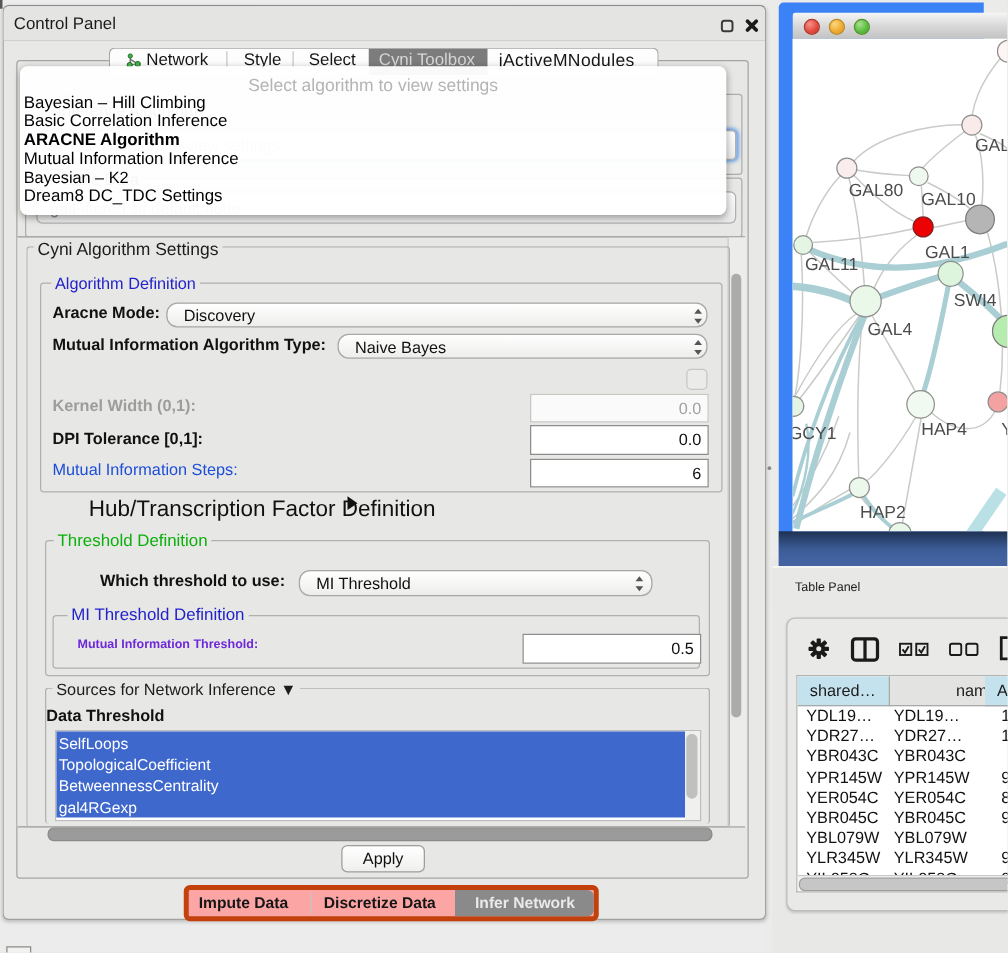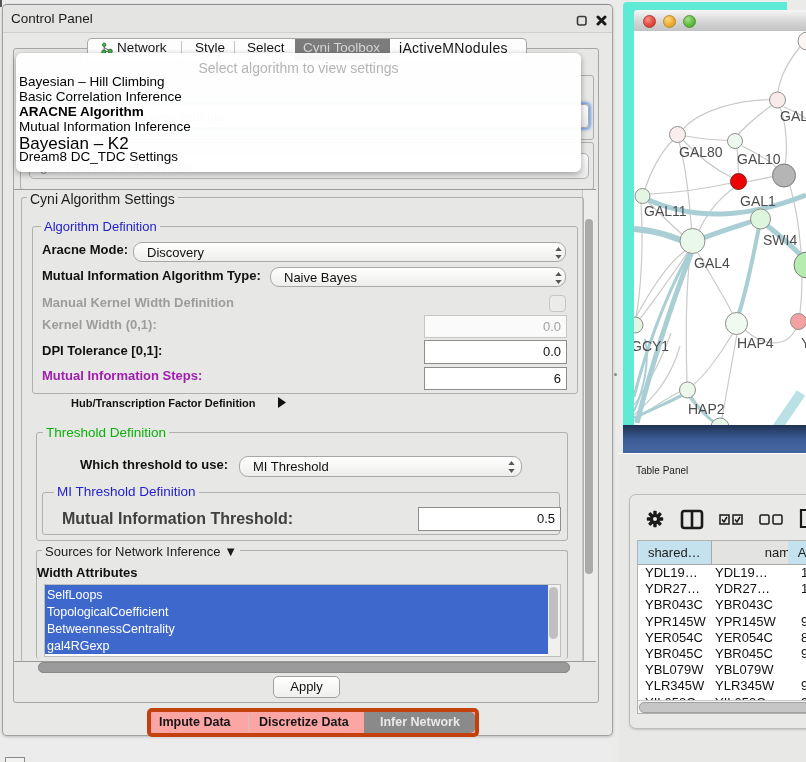--- a/index.html
+++ b/index.html
@@ -8,21 +8,21 @@
        -webkit-font-smoothing:antialiased;}
   .abs{position:absolute;}
   .lbl{position:absolute;white-space:nowrap;}
 </style>
 </head>
 <body>
 
 <div class="abs" style="left:611px;top:0;width:195px;height:762px;background:#ebebea;"></div>
 <div class="abs" style="left:618px;top:447px;width:188px;height:315px;background:#e8e8e7;"></div>
 
-<div class="abs" style="left:623px;top:2px;width:164px;height:451px;background:#5eead4;border-radius:4px 0 0 0;">
+<div class="abs" style="left:623px;top:2px;width:164px;height:451px;background:#3b82f6;border-radius:4px 0 0 0;">
   <div class="abs" style="left:0;top:423px;width:183px;height:28px;background:linear-gradient(#1f3152,#3a5b95 50%,#42639f 80%);"></div>
 
   <div class="abs" style="left:11px;top:8px;width:172px;height:21px;
        background:linear-gradient(#f6f6f6,#d6d6d6 55%,#c3c3c3);border-bottom:1px solid #8e8e8e;border-radius:3px 0 0 0;">
     <div class="abs" style="left:9px;top:4.5px;width:11px;height:11px;border-radius:50%;
          background:radial-gradient(circle at 35% 30%, #f5928a, #e2463a 60%, #c93a30);border:0.5px solid #ad3a32;"></div>
     <div class="abs" style="left:29px;top:4.5px;width:11px;height:11px;border-radius:50%;
          background:radial-gradient(circle at 35% 30%, #fbd87e, #f0a72e 60%, #dd9427);border:0.5px solid #b98a28;"></div>
     <div class="abs" style="left:48.5px;top:4.5px;width:11px;height:11px;border-radius:50%;
          background:radial-gradient(circle at 35% 30%, #a8e08e, #57bb3c 60%, #48a231);border:0.5px solid #53932f;"></div>
@@ -279,63 +279,62 @@
 
       <div class="lbl" style="left:20px;top:70px;font-size:13px;font-weight:bold;color:#111;">Mutual Information Algorithm Type:</div>
       <div class="abs" style="left:248px;top:69px;width:294px;height:18px;background:linear-gradient(#ffffff,#ededeb);border:1px solid #a8a8a6;border-radius:9px;">
         <div class="lbl" style="left:13px;top:2px;font-size:13px;color:#111;">Naive Bayes</div>
         <svg class="abs" style="left:283px;top:2.5px;" width="9" height="14" viewBox="0 0 9 14">
           <path d="M4.5,1 L7.6,5 L1.4,5 Z" fill="#555"></path>
             <path d="M4.5,13 L7.6,9 L1.4,9 Z" fill="#555"></path>
         </svg>
       </div>
 
-      <div class="lbl" style="left:20px;top:97px;font-size:13px;font-weight:bold;color:#9d9d9d;">Manual Kernel Width Definition</div>
       <div class="abs" style="left:527px;top:97px;width:15px;height:15px;background:#ebebe9;border:1px solid #c6c6c4;border-radius:4px;"></div>
 
       <div class="lbl" style="left:20px;top:119px;font-size:13px;font-weight:bold;color:#9d9d9d;">Kernel Width (0,1):</div>
       <div class="abs" style="left:402px;top:117px;width:136px;height:21px;background:#fafafa;border:1px solid #c6c6c4;
            font-size:13px;color:#a2a2a2;text-align:right;line-height:21px;padding-right:5px;">0.0</div>
 
       <div class="lbl" style="left:20px;top:145px;font-size:13px;font-weight:bold;color:#111;">DPI Tolerance [0,1]:</div>
       <div class="abs" style="left:402px;top:142px;width:136px;height:22px;background:#ffffff;border:1px solid #8d8d8b;
            font-size:13px;color:#111;text-align:right;line-height:22px;padding-right:5px;">0.0</div>
 
-      <div class="lbl" style="left:20px;top:170px;font-size:13px;font-weight:bold;color:#a21caf;">Mutual Information Steps:</div>
+      <div class="lbl" style="left:20px;top:170px;font-size:13px;font-weight:normal;color:#1d4ed8;">Mutual Information Steps:</div>
       <div class="abs" style="left:402px;top:169px;width:136px;height:21px;background:#ffffff;border:1px solid #8d8d8b;
            font-size:13px;color:#111;text-align:right;line-height:21px;padding-right:5px;">6</div>
 
-      <div class="lbl" style="left:20px;top:199px;font-size:11px;font-weight:bold;color:#111;padding-left:29px;">Hub/Transcription Factor Definition</div>
+      <div class="lbl" style="left:20px;top:199px;font-size:18px;font-weight:normal;color:#111;padding-left:29px;">Hub/Transcription Factor Definition</div>
       <svg class="abs" style="left:254px;top:198px;" width="11" height="13" viewBox="0 0 11 13">
           <path d="M2,1 L10,6.5 L2,12 Z" fill="#111"></path>
         </svg>
 
       <div class="abs" style="left:14px;top:234px;width:530px;height:107px;border:1px solid #b0b0ae;border-radius:3px;">
         <div class="lbl" style="left:6px;top:-8px;background:#e7e7e5;padding:0 3px;font-size:13.5px;color:#0cb00c;">Threshold Definition</div>
 
         <div class="lbl" style="left:43px;top:24px;font-size:13px;font-weight:bold;color:#111;">Which threshold to use:</div>
         <div class="abs" style="left:202px;top:23px;width:281px;height:19px;background:linear-gradient(#ffffff,#ededeb);border:1px solid #a8a8a6;border-radius:9px;">
           <div class="lbl" style="left:13px;top:2px;font-size:13px;color:#111;">MI Threshold</div>
           <svg class="abs" style="left:267px;top:3px;" width="9" height="14" viewBox="0 0 9 14">
             <path d="M4.5,1 L7.6,5 L1.4,5 Z" fill="#555"></path>
               <path d="M4.5,13 L7.6,9 L1.4,9 Z" fill="#555"></path>
           </svg>
         </div>
 
         <div class="abs" style="left:5px;top:59px;width:516px;height:41px;border:1px solid #b0b0ae;border-radius:3px;">
           <div class="lbl" style="left:11px;top:-9px;background:#e7e7e5;padding:0 3px;font-size:13.5px;color:#2222cc;">MI Threshold Definition</div>
-          <div class="lbl" style="left:19px;top:16.5px;font-size:16px;font-weight:bold;color:#404040;">Mutual Information Threshold:</div>
+          <div class="lbl" style="left:19px;top:16.5px;font-size:10px;font-weight:bold;color:#6d28d9;">Mutual Information Threshold:</div>
           <div class="abs" style="left:375px;top:14px;width:136px;height:22px;background:#ffffff;border:1px solid #8d8d8b;
                font-size:13px;color:#111;text-align:right;line-height:22px;padding-right:5px;">0.5</div>
         </div>
       </div>
 
       <div class="abs" style="left:14px;top:352px;width:530px;height:108px;border:1px solid #b0b0ae;border-bottom:none;border-radius:3px;">
         <div class="lbl" style="left:5px;top:-7px;background:#e7e7e5;padding:0 3px;font-size:13px;color:#1d1d1d;">Sources for Network Inference ▼</div>
-        <div class="lbl" style="left:0px;top:14px;font-size:13px;font-weight:bold;color:#111;">Width Attributes</div>
+        <div class="lbl" style="left:0px;top:14px;font-size:13px;font-weight:bold;color:#111;">Data Threshold</div>
         <div class="abs" style="left:7px;top:33px;width:515px;height:71px;background:#ffffff;border:1px solid #bdbdbb;overflow:hidden;">
           <div class="abs" style="left:0;top:0;width:503px;height:69px;background:#3f68cd;"></div>
           <div class="lbl" style="left:2px;top:3px;font-size:12.5px;color:#fff;">SelfLoops</div>
           <div class="lbl" style="left:2px;top:20px;font-size:12.5px;color:#fff;">TopologicalCoefficient</div>
           <div class="lbl" style="left:2px;top:37px;font-size:12.5px;color:#fff;">BetweennessCentrality</div>
           <div class="lbl" style="left:2px;top:54px;font-size:12.5px;color:#fff;">gal4RGexp</div>
           <div class="abs" style="left:503px;top:0;width:12px;height:71px;background:#f0f0ee;">
             <div class="abs" style="left:1px;top:2px;width:9px;height:52px;background:#c0c0c0;border-radius:5px;"></div>
           </div>
         </div>
@@ -359,18 +358,18 @@
 
 <div class="abs" style="left:614px;top:373px;width:3px;height:3px;background:#8a8a8a;border-radius:50%;"></div>
 
 <div class="abs" style="left:16px;top:53px;width:565px;height:119px;background:rgba(255,255,255,0.955);
      border-radius:6px;box-shadow:0 2px 6px rgba(0,0,0,0.35);">
   <div class="lbl" style="left:0;top:7px;width:565px;text-align:center;font-size:14px;color:#b4b4b4;">Select algorithm to view settings</div>
   <div class="lbl" style="left:3px;top:21px;font-size:13.5px;color:#000;">Bayesian – Hill Climbing</div>
   <div class="lbl" style="left:3px;top:36px;font-size:13.5px;color:#000;">Basic Correlation Inference</div>
   <div class="lbl" style="left:3px;top:51px;font-size:13.5px;color:#000;font-weight:bold;">ARACNE Algorithm</div>
   <div class="lbl" style="left:3px;top:66px;font-size:13.5px;color:#000;">Mutual Information Inference</div>
-  <div class="lbl" style="left:3px;top:81px;font-size:17px;color:#000;">Bayesian – K2</div>
+  <div class="lbl" style="left:3px;top:81px;font-size:13px;color:#000;">Bayesian – K2</div>
   <div class="lbl" style="left:3px;top:96px;font-size:13.5px;color:#000;">Dream8 DC_TDC Settings</div>
 </div>
 
 <div class="abs" style="left:5px;top:757px;width:18px;height:14px;background:#f2f2f0;border:1.5px solid #8a8a88;"></div>
 <div class="abs" style="left:0;top:0;width:2px;height:7px;background:#555;"></div>
 
 </body></html>

